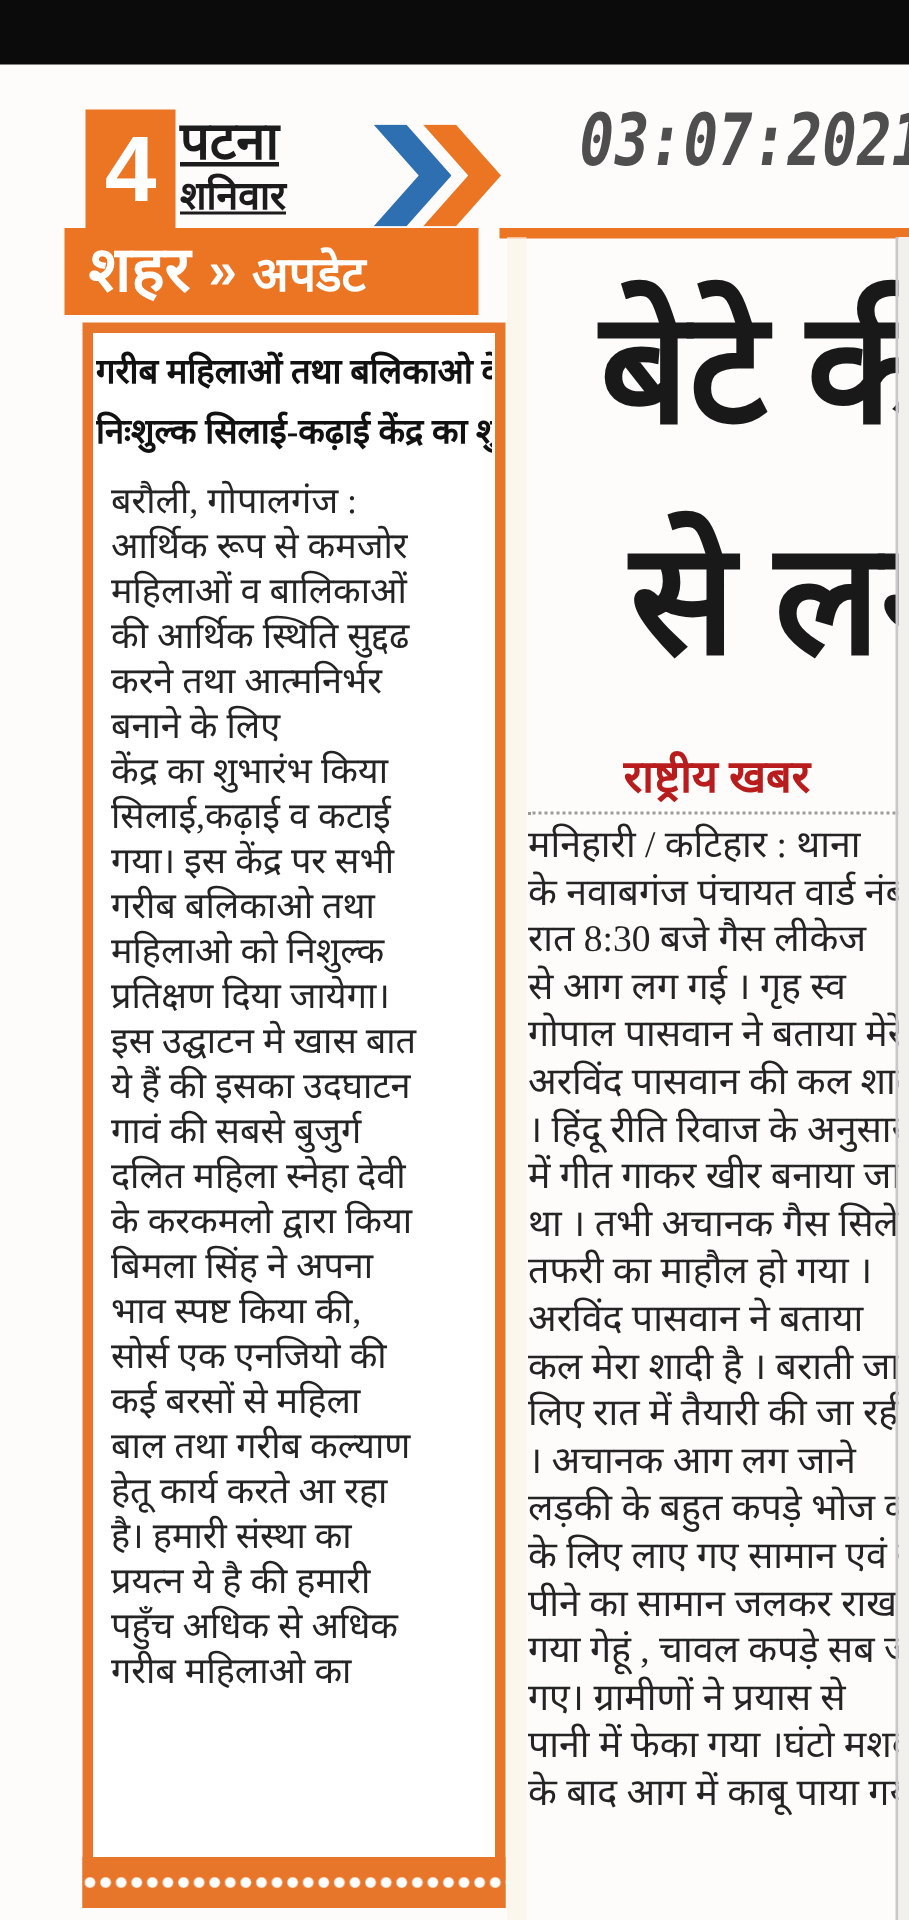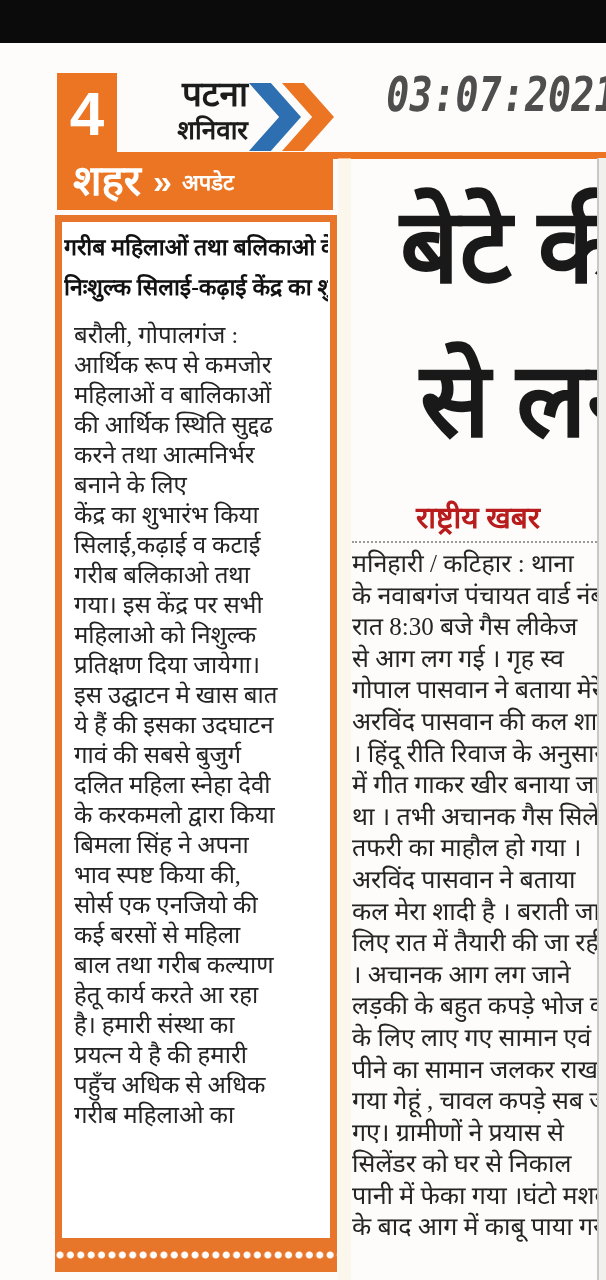--- a/index.html
+++ b/index.html
@@ -6,38 +6,38 @@
   .screen{position:relative;width:606px;height:1280px;overflow:hidden;
           background:#fdfcfa;font-family:"Liberation Serif",serif;}
 
   
   .top-bar{position:absolute;left:0;top:0;width:606px;height:43px;background:#0b0b0b;}
 
   
   .pagenum{position:absolute;left:57px;top:73px;width:60px;height:81px;background:#ec7523;
            color:#fff;font-family:"Liberation Sans",sans-serif;font-weight:bold;font-size:62px;
            display:flex;align-items:center;justify-content:center;}
-  .masthead{position:absolute;left:136px;top:74px;width:112px;text-align:right;color:#1c1c1c;}
+  .masthead{position:absolute;left:120px;top:74px;width:112px;text-align:left;color:#1c1c1c;text-decoration:underline;}
   .masthead .ed{font-size:35px;font-weight:bold;line-height:42px;}
   .masthead .day{font-size:26px;font-weight:bold;line-height:30px;}
   .chevrons{position:absolute;left:249px;top:83px;width:86px;height:68px;}
   .chev{position:absolute;top:0;width:52px;height:68px;
         clip-path:polygon(0 0,42% 0,100% 50%,42% 100%,0 100%,58% 50%);}
   .chev.blue{left:0;background:#2e6fb2;}
   .chev.orange{left:33px;background:#ec7523;}
   .clock{position:absolute;left:390px;top:66px;font-family:"DejaVu Sans Mono",monospace;
          font-size:48px;font-weight:bold;color:#4e4e4e;white-space:nowrap;
          transform:skewX(-8deg) scaleX(0.8);transform-origin:left top;}
 
   
-  .section-bar{position:absolute;left:57px;top:152px;width:276px;height:58px;background:#ec7523;
+  .section-bar{position:absolute;left:43px;top:152px;width:276px;height:58px;background:#ec7523;
                display:flex;align-items:center;padding-left:16px;box-sizing:border-box;color:#fff;}
   .sec-title{font-size:42px;font-weight:bold;line-height:50px;}
   .sec-sep{font-size:34px;font-weight:bold;margin:0 10px 0 12px;font-family:"Liberation Sans",sans-serif;}
-  .sec-sub{font-size:22px;font-weight:bold;}
+  .sec-sub{font-size:32px;font-weight:bold;}
   .section-rule{position:absolute;left:333px;top:152px;width:273px;height:7px;background:#ec7523;}
 
   
   .left-box{position:absolute;left:55px;top:215px;width:282px;height:1057px;background:#fff;
             border:7px solid #e8762a;box-sizing:border-box;overflow:hidden;}
   .box-headline{margin:6px 2px 2px 2px;text-align:center;font-weight:bold;font-size:23px;
                 line-height:40px;color:#111;overflow:hidden;}
   .box-headline .hl{white-space:nowrap;}
   .box-body{margin:12px 4px 0 12px;font-size:24px;line-height:30px;color:#242424;overflow:hidden;}
   .box-body .bl{white-space:nowrap;}
@@ -100,22 +100,22 @@
       </div>
     <div class="box-body">
         <div class="bl">बरौली, गोपालगंज :</div>
         <div class="bl">आर्थिक रूप से कमजोर</div>
         <div class="bl">महिलाओं व बालिकाओं</div>
         <div class="bl">की आर्थिक स्थिति सुद्दढ</div>
         <div class="bl">करने तथा आत्मनिर्भर</div>
         <div class="bl">बनाने के लिए</div>
         <div class="bl">केंद्र का शुभारंभ किया</div>
         <div class="bl">सिलाई,कढ़ाई व कटाई</div>
+        <div class="bl">गया। इस केंद्र पर सभी</div>
         <div class="bl">गरीब बलिकाओ तथा</div>
-        <div class="bl">गया। इस केंद्र पर सभी</div>
         <div class="bl">महिलाओ को निशुल्क</div>
         <div class="bl">प्रतिक्षण दिया जायेगा।</div>
         <div class="bl">इस उद्घाटन मे खास बात</div>
         <div class="bl">ये हैं की इसका उदघाटन</div>
         <div class="bl">गावं की सबसे बुजुर्ग</div>
         <div class="bl">दलित महिला स्नेहा देवी</div>
         <div class="bl">के करकमलो द्वारा किया</div>
         <div class="bl">बिमला सिंह ने अपना</div>
         <div class="bl">भाव स्पष्ट किया की,</div>
         <div class="bl">सोर्स एक एनजियो की</div>
@@ -153,21 +153,20 @@
         <div class="nl">तफरी का माहौल हो गया ।</div>
         <div class="nl">अरविंद पासवान ने बताया</div>
         <div class="nl">कल मेरा शादी है । बराती जाने</div>
         <div class="nl">लिए रात में तैयारी की जा रही</div>
         <div class="nl">। अचानक आग लग जाने</div>
         <div class="nl">लड़की के बहुत कपड़े भोज क</div>
         <div class="nl">के लिए लाए गए सामान एवं खा</div>
         <div class="nl">पीने का सामान जलकर राख</div>
         <div class="nl">गया गेहूं , चावल कपड़े सब ज</div>
         <div class="nl">गए। ग्रामीणों ने प्रयास से</div>
-        <div class="nl">सिलेंडर को घर से निकाल</div>
         <div class="nl">पानी में फेका गया ।घंटो मशक</div>
         <div class="nl">के बाद आग में काबू पाया गय</div>
       </div>
   </div>
 
   <div class="gutter-strip"></div>
   <div class="right-gray-line"></div>
   <div class="right-margin"></div>
 
 </div>

